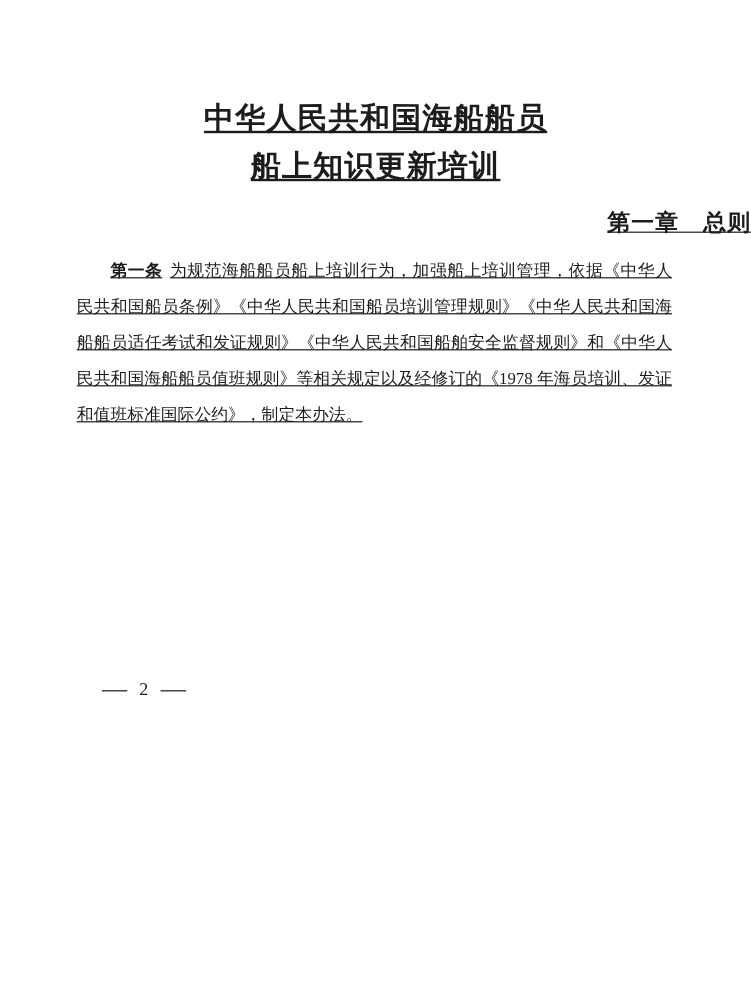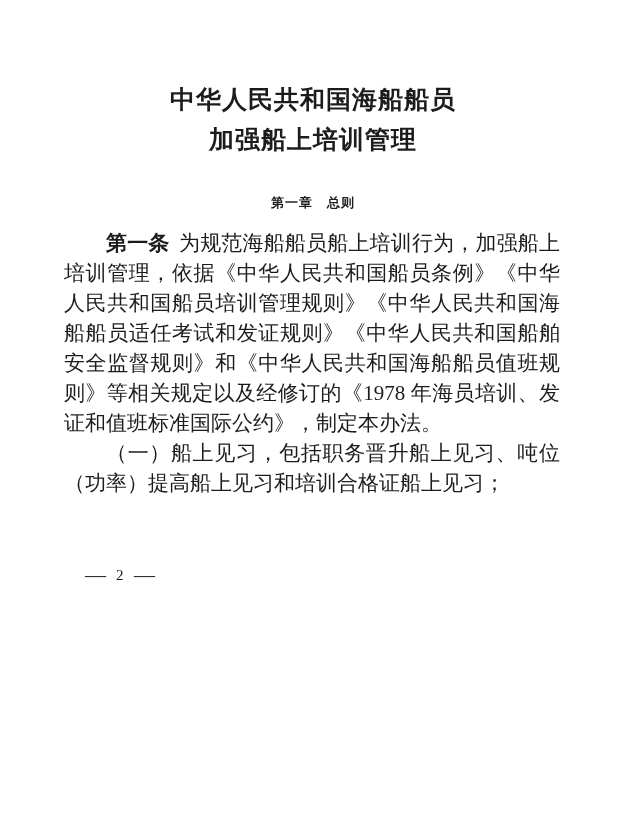--- a/index.html
+++ b/index.html
@@ -10,40 +10,41 @@
     background: #ffffff;
     font-family: "Liberation Serif", serif;
     color: #1c1c1e;
   }
   .page {
     position: relative;
     width: 626px;
     height: 626px;
     background: #ffffff;
     overflow: hidden;
+    text-decoration: underline;
   }
   .doc-title {
     margin-top: 80px;
     text-align: center;
     font-weight: bold;
     font-size: 25px;
     line-height: 40px;
     letter-spacing: 1px;
   }
   .chapter-heading {
-    margin-top: 30px;
-    text-align: center;
+    margin-top: 14px;
+    text-align: right;
     font-weight: bold;
-    font-size: 13px;
+    font-size: 19px;
     line-height: 26px;
     letter-spacing: 1px;
   }
   .body-text {
     margin: 12px 66px 4px 64px;
-    font-size: 21px;
+    font-size: 14px;
     line-height: 30px;
     text-align: justify;
     text-justify: inter-character;
   }
   .body-text p {
     margin: 0;
     text-indent: 2em;
   }
   .article-label {
     font-weight: bold;
@@ -69,30 +70,29 @@
     font-size: 15px;
   }
 </style>
 </head>
 <body>
 
 <div class="page">
 
   <div class="doc-title">
     <div>中华人民共和国海船船员</div>
-    <div>加强船上培训管理</div>
+    <div>船上知识更新培训</div>
   </div>
 
   <div class="chapter-heading">第一章　总则</div>
 
   <div class="body-text">
     <p><span class="article-label">第一条</span><span>为规范海船船员船上培训行为，加强船上培训管理，依据《中华人民共和国船员条例》《中华人民共和国船员培训管理规则》《中华人民共和国海船船员适任考试和发证规则》《中华人民共和国船舶安全监督规则》和《中华人民共和国海船船员值班规则》等相关规定以及经修订的《1978 年海员培训、发证和值班标准国际公约》，制定本办法。</span></p>
 
 
-    <p><span>（一）船上见习，包括职务晋升船上见习、吨位（功率）提高船上见习和培训合格证船上见习；</span></p>
 
 
 
   </div>
 
   <div class="page-footer">
     <span class="dash">—</span>
     <span class="num">2</span>
     <span class="dash">—</span>
   </div>

